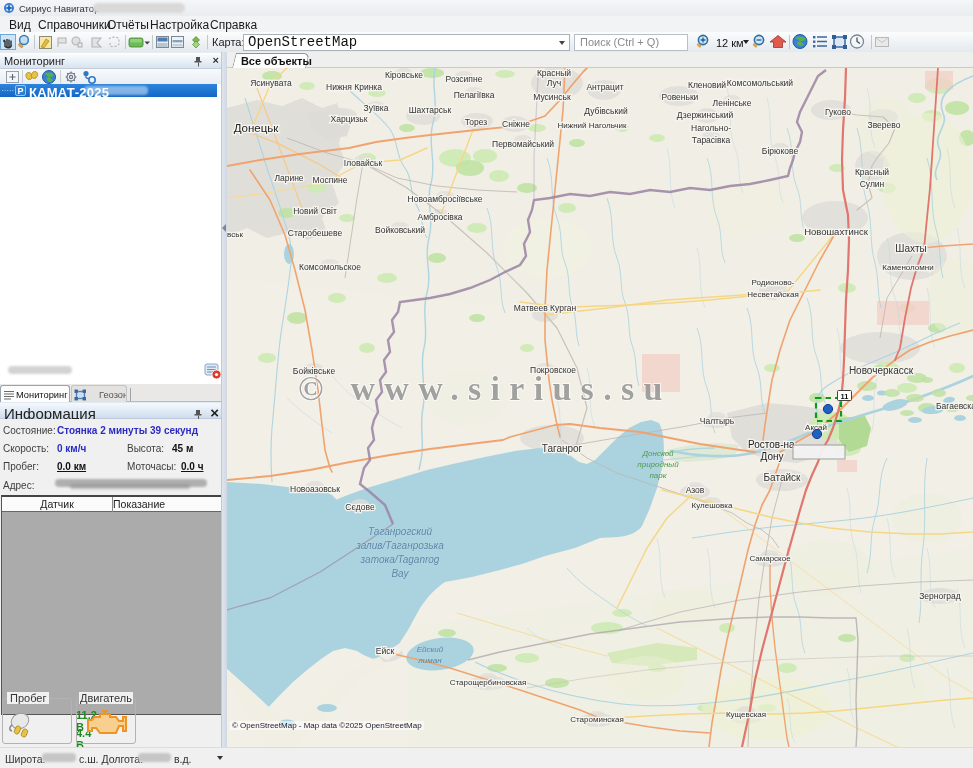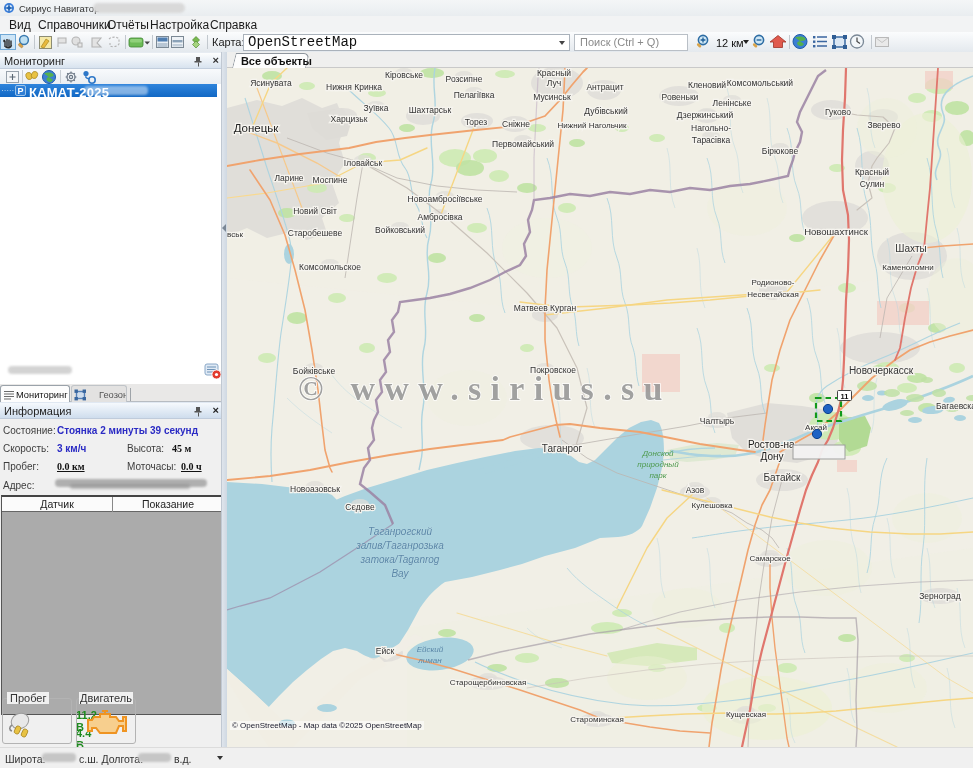--- a/index.html
+++ b/index.html
@@ -33,32 +33,32 @@
 #selrow .blob{position:absolute;left:84px;top:2px;width:64px;height:9px;background:rgba(255,255,255,.45);border-radius:4px;filter:blur(1px);}
 #scrib1{position:absolute;left:8px;top:282px;width:64px;height:8px;background:#c9c9c9;border-radius:4px;filter:blur(1.2px);opacity:.8;}
 #notif{position:absolute;left:204px;top:278px;width:18px;height:18px;}
 #tabs{position:absolute;left:0;top:332px;width:226px;height:18px;background:#e9e8e7;border-bottom:1px solid #b7bcc2;}
 .tab{position:absolute;top:333px;height:17px;font-size:11px;white-space:nowrap;}
 #tab1{left:0;width:70px;overflow:hidden;background:#fdfdfd;border:1px solid #9aa2aa;border-bottom:none;border-radius:3px 3px 0 0;color:#111;}
 #tab2{left:71px;width:56px;overflow:hidden;background:#e3e2e1;border:1px solid #c0c4c8;border-bottom:none;border-radius:3px 3px 0 0;color:#555;}
 .tab .tt{position:absolute;left:15px;top:3.5px;font-size:9.3px;white-space:nowrap;}
 #tab2 .tt{left:17px;margin-left:10px;}
 #tabsep{position:absolute;left:130px;top:336px;width:1px;height:13px;background:#9fa4a9;}
-#infohead{position:absolute;left:0;top:350px;width:226px;height:17px;background:linear-gradient(#f5f9fd,#cfdded);border-top:1px solid #e0e8f2;border-bottom:1px solid #bfcbdb;font-size:11px;color:#222;}
+#infohead{position:absolute;left:0;top:350px;width:226px;height:17px;background:linear-gradient(#f5f9fd,#cfdded);border-top:1px solid #e0e8f2;border-bottom:1px solid #bfcbdb;font-size:15px;color:#222;}
 #infobody{position:absolute;left:0;top:367px;width:226px;height:76px;background:#f0f0f0;font-size:10px;color:#454545;}
 #infobody .lab{position:absolute;color:#3d3d3d;}
 #infobody .blue{position:absolute;color:#2b2bc4;font-weight:bold;}
-#infobody .blk{position:absolute;color:#111;font-weight:bold;font-family:Liberation Serif, serif;}
+#infobody .blk{position:absolute;color:#111;font-weight:bold;}
 #infobody .und{text-decoration:underline;}
 #adrscrib{position:absolute;left:55px;top:60px;width:152px;height:8px;background:#9a9a9a;border-radius:4px;filter:blur(1.3px);opacity:.75;}
 #adrscrib2{position:absolute;left:70px;top:65px;width:120px;height:5px;background:#8f8f8f;border-radius:3px;filter:blur(1.5px);opacity:.6;}
 #senstable{position:absolute;left:1px;top:443px;width:222px;height:220px;background:#ababab;border:1px solid #555;border-top:2px solid #444;}
 #thead{position:absolute;left:0;top:0;width:221px;height:15px;background:#fbfbfb;border-bottom:1px solid #666;font-size:10.5px;color:#222;}
 #thead .c1{position:absolute;left:0;width:110px;text-align:center;top:1px;}
-#thead .c2{position:absolute;left:111px;width:110px;text-align:center;top:1px;}
+#thead .c2{position:absolute;left:111px;width:110px;text-align:left;top:1px;}
 #thead .dv{position:absolute;left:110px;top:0;width:1px;height:15px;background:#888;}
 .gbox{position:absolute;top:646px;height:46px;border:1px solid #b3b3b3;border-radius:3px;}
 .gbox .lg{position:absolute;top:-7px;left:4px;background:#f0f0f0;padding:0 3px;font-size:11px;color:#333;}
 .gval{position:absolute;font-size:11px;font-weight:bold;color:#1e8a1e;margin-left:40px;}
 #statusbar{position:absolute;left:0;top:747px;width:973px;height:21px;background:#f0f0f0;border-top:1px solid #dcdcdc;font-size:10.5px;color:#333;}
 #statusbar .blob{position:absolute;top:5px;height:9px;background:#c6c6c6;border-radius:4px;filter:blur(1px);}
 
 #maparea{position:absolute;left:227px;top:52px;width:746px;height:695px;background:#f0efee;}
 #maptabs{position:absolute;left:0;top:0;width:746px;height:16px;background:#efefee;border-bottom:1px solid #c9c9c9;}
 #maptab{position:absolute;left:7px;top:1px;width:74px;height:15px;background:#fdfdfd;border:1px solid #8f969e;border-bottom:none;border-radius:0 6px 0 0;transform:skewX(-14deg);}
@@ -247,21 +247,21 @@
         <span style="position:absolute;right:23px;top:3px"><svg width="9" height="11" viewBox="0 0 9 11">
             <path d="M2 1 h4 v4 h1.5 v1.5 h-7 v-1.5 h1.5 z" fill="#555"></path>
             <rect x="4" y="6.5" width="1" height="4" fill="#555"></rect>
           </svg></span>
         <span style="position:absolute;right:7px;top:1px;font-weight:bold">×</span>
       </div>
  <div id="infobody">
    <span class="lab" style="left:3px;top:6px">Состояние:</span>
    <span class="blue" style="left:57px;top:6px">Стоянка 2 минуты 39 секунд</span>
    <span class="lab" style="left:3px;top:24px">Скорость:</span>
-   <span class="blue" style="left:57px;top:24px">3 км/ч</span>
+   <span class="blue" style="left:57px;top:24px">0 км/ч</span>
    <span class="lab" style="left:127px;top:24px">Высота:</span>
    <span class="blk" style="left:172px;top:24px">45 м</span>
    <span class="lab" style="left:3px;top:42px">Пробег:</span>
    <span class="blk und" style="left:57px;top:42px">0.0 км</span>
    <span class="lab" style="left:127px;top:42px">Моточасы:</span>
    <span class="blk und" style="left:181px;top:42px">0.0 ч</span>
    <span class="lab" style="left:3px;top:61px">Адрес:</span>
    <div id="adrscrib"></div>
         <div id="adrscrib2"></div>
  </div>

